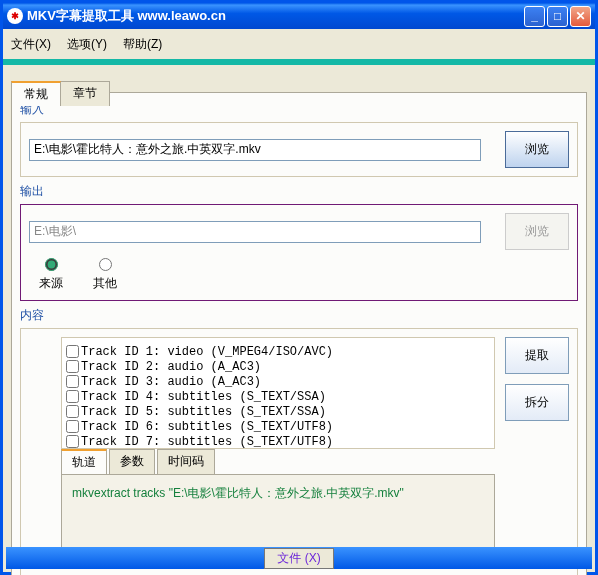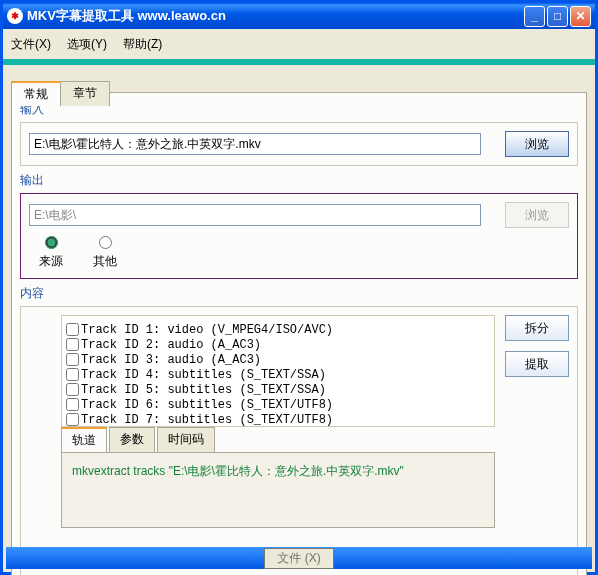--- a/index.html
+++ b/index.html
@@ -18,38 +18,38 @@
 .main-tabs { display: flex; border-bottom: 1px solid #aca899; }
 .main-tab { padding: 3px 12px; border: 1px solid #aca899; border-bottom: none; background: #ECE9D8; margin-right: -1px; cursor: pointer; position: relative; top: 14px;}
 .main-tab.active { background: #fcfcfa; border-top: 2px solid #f0a030; z-index:1;}
 .panel { background: #fcfcfa; border: 1px solid #aca899; border-top: none; padding: 6px 8px 8px 8px; height: 494px;}
 .sect-label { color: #1E4FA4; font-size: 12px; margin: 2px 0 4px 0; }
 fieldset.group { border: 1px solid #d0c8b0; padding: 8px; background: #fcfcfa; margin-bottom: 6px;}
 fieldset.output-group { border: 1px solid #701a75; }
 .row { display: flex; align-items: center; gap: 24px; }
 .txt-input { flex: 1; height: 22px; border: 1px solid #7F9DB9; padding: 2px 4px; font-family: inherit; font-size: 12px; background:#fff;}
 .txt-input.ph { color:#888; }
-.btn { width: 64px; height: 26px; border: 1px solid #7F9DB9; background: linear-gradient(to bottom,#fff,#E3EBF7); cursor: pointer; font-size: 12px; font-family: inherit; }
+.btn { width: 64px; height: 37px; border: 1px solid #7F9DB9; background: linear-gradient(to bottom,#fff,#E3EBF7); cursor: pointer; font-size: 12px; font-family: inherit; }
 .btn.primary { border-color:#4A6B99; background:linear-gradient(to bottom,#fefeff,#BED3EE); }
 .btn.disabled { color:#999; background:#f4f4f0; border-color:#ccc; cursor:default;}
 .radio-row { display: flex; gap: 30px; margin-top: 8px; padding-left:10px;}
 .radio-opt { display: flex; align-items: center; gap: 4px; cursor:pointer;flex-direction:column;}
 .radio-opt input { accent-color:#3a7; }
 .tracks-box { border: 1px solid #d0c8b0; background: #fff; padding: 6px 4px; height: 112px; font-family: "Courier New", monospace; font-size: 12px; overflow: hidden; }
 .track-line { display: flex; align-items: center; gap: 2px; height: 15px;}
 .track-line input[type=checkbox]{ width:13px; height:13px; }
 .inner-tabs { display: flex; }
 .inner-tab { padding: 3px 10px; border: 1px solid #aca899; border-bottom: none; background: #ECE9D8; margin-right: 2px; cursor: pointer; }
 .inner-tab.active { background: #fcfcfa; border-top: 2px solid #f0a030; }
 .cmd-box { border: 1px solid #aca899; background: #f4f2e8; height: 76px; padding: 10px; font-family: Liberation Sans, sans-serif; font-size: 12px; color: #15803d; }
 .side-btns { display: flex; flex-direction: column; gap: 10px; width: 64px; }
 .content-row { display:flex; gap:10px; align-items:flex-start;}
 .content-left { flex:1;padding-left:32px; }
 .statusbar { position: absolute; left: 3px; right: 3px; bottom: 3px; height: 22px; background: linear-gradient(to bottom,#3A93FF,#0058E6); display: flex; align-items: center; justify-content: center; }
-.status-btn { background:#ECE9D8; border:1px solid #777; padding: 1px 12px; color:#737373; font-size: 12px;}
+.status-btn { background:#ECE9D8; border:1px solid #777; padding: 1px 12px; color:#6d28d9; font-size: 12px;}
 </style>
 </head>
 <body>
 
 <div class="window">
   <div class="titlebar">
     <div class="titlebar-icon">✱</div>
     <div class="title-text">MKV字幕提取工具   www.leawo.cn</div>
     <div class="win-btns">
       <div class="win-btn min">_</div>
@@ -133,22 +133,22 @@
             </div>
 
             <div class="inner-tabs">
               <div class="inner-tab active">轨道</div>
               <div class="inner-tab">参数</div>
               <div class="inner-tab">时间码</div>
             </div>
             <div class="cmd-box">mkvextract tracks "E:\电影\霍比特人：意外之旅.中英双字.mkv"</div>
           </div>
           <div class="side-btns">
+            <button class="btn">提取</button>
             <button class="btn">拆分</button>
-            <button class="btn">提取</button>
           </div>
         </div>
       </fieldset>
 
     </div>
   </div>
 
   <div class="statusbar">
     <div class="status-btn">文件 (X)</div>
   </div>

